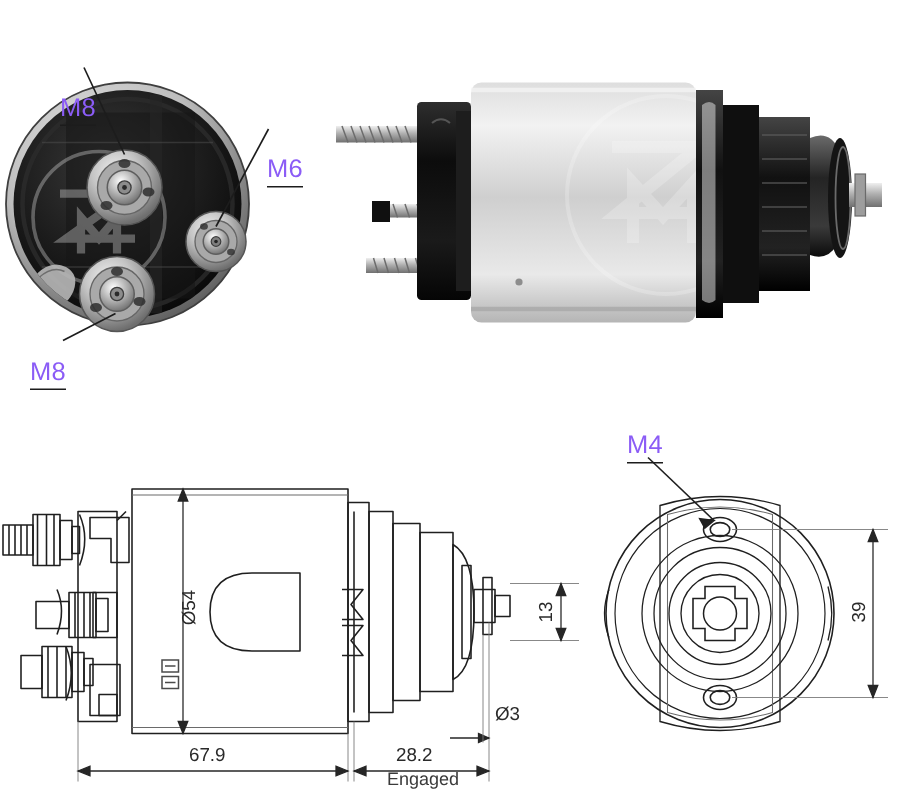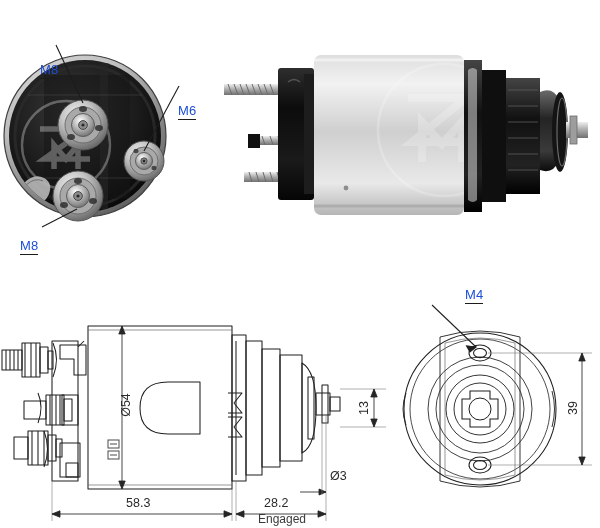--- a/index.html
+++ b/index.html
@@ -9,23 +9,23 @@
     font-family:"Liberation Sans", sans-serif;
     color:#1a1a1a;
     overflow:hidden;
     position:relative;
   }
   .sheet{position:absolute;inset:0;}
 
   
   .lbl{
     position:absolute;
-    font-size:13px;
+    font-size:17px;
     letter-spacing:.2px;
-    color:#1d4ed8;
+    color:#8b5cf6;
     white-space:nowrap;
   }
   .lbl.u{border-bottom:1.4px solid #1c1c1c;padding-bottom:1px;}
   .dimtxt{
     position:absolute;
     font-size:12.5px;
     color:#2a2a2a;
     white-space:nowrap;
   }
   .dimtxt.rot{transform:rotate(-90deg);transform-origin:center center;}
@@ -363,21 +363,21 @@
         <path d="M300 207 L326 207" fill="none"></path>
         <path d="M326 207 l-7 -3 l0 6 Z"></path>
       </g>
 
       <g stroke="#7a7a7a" stroke-width=".6" fill="none">
         <path d="M322 138 L322 210"></path>
       </g>
     </svg>
 
     <span class="dimtxt rot" style="left:114px;top:113px;">Ø54</span>
-    <span class="dimtxt" style="left:126px;top:211px;">58.3</span>
+    <span class="dimtxt" style="left:126px;top:211px;">67.9</span>
     <span class="dimtxt" style="left:264px;top:211px;">28.2</span>
     <span class="sub" style="left:258px;top:227px;">Engaged</span>
     <span class="dimtxt rot" style="left:357px;top:116px;">13</span>
     <span class="dimtxt" style="left:330px;top:184px;">Ø3</span>
   </div>
 
   <div id="dwg-end">
     <svg width="208" height="245" viewBox="0 0 208 245">
       <g fill="none" stroke="#1f1f1f" stroke-width="1.05">
 
@@ -416,17 +416,17 @@
 
       <g stroke="#262626" stroke-width=".85" fill="#262626">
         <path d="M96 70 L200 70" fill="none" stroke="#7a7a7a" stroke-width=".6"></path>
         <path d="M96 182 L200 182" fill="none" stroke="#7a7a7a" stroke-width=".6"></path>
         <path d="M190 70 L190 182" fill="none"></path>
         <path d="M190 70 l-3.2 8 l6.4 0 Z"></path>
         <path d="M190 182 l-3.2 -8 l6.4 0 Z"></path>
       </g>
     </svg>
 
-    <span class="lbl u" style="left:26px;top:4px;margin-left:47px;">M4</span>
+    <span class="lbl u" style="left:26px;top:4px;">M4</span>
     <span class="dimtxt rot" style="left:174px;top:118px;">39</span>
   </div>
 
 </div>
 
 </body></html>

